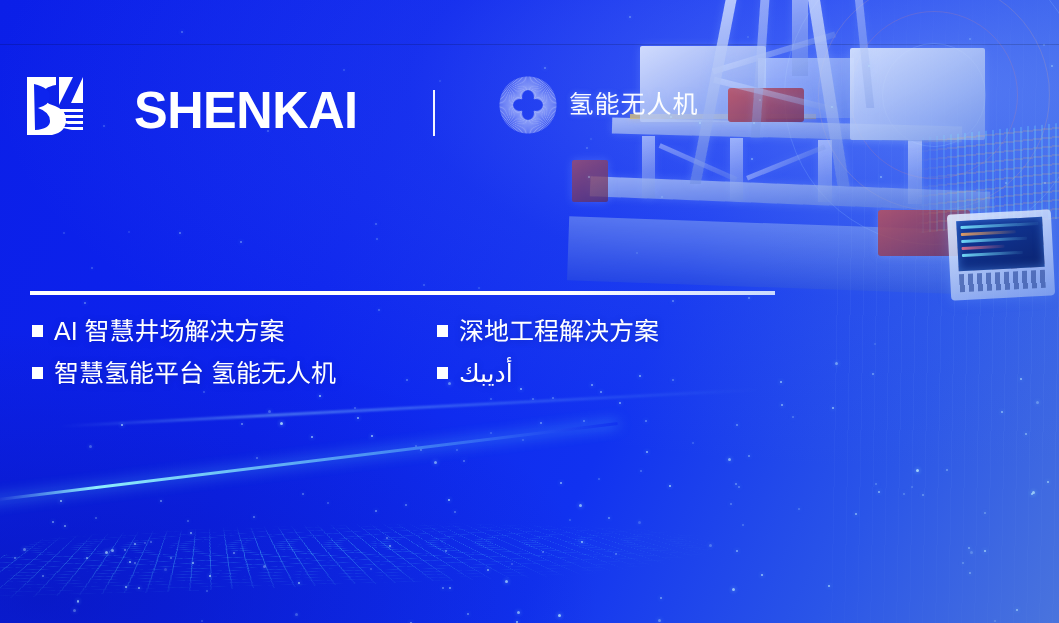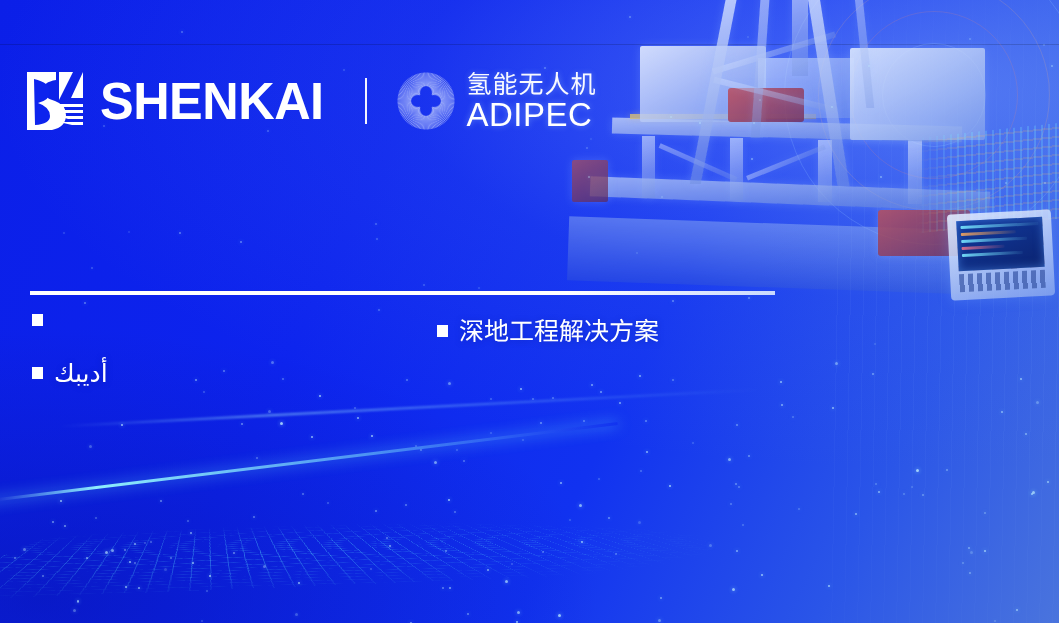--- a/index.html
+++ b/index.html
@@ -193,21 +193,21 @@
     background: rgba(190,240,255,0.85);
     box-shadow: 0 0 4px rgba(150,230,255,0.8);
   }
 
   
   .content { position: absolute; inset: 0; }
 
   
   .logo-row {
     position: absolute; left: 26px; top: 66px;
-    display: flex; align-items: center; height: 70px;
+    display: flex; align-items: flex-end; height: 70px; gap: 34px;
   }
   .sk-mark { width: 58px; height: 60px; flex: none; }
   .sk-word {
     margin-left: 16px;
     font-size: 52px;
     font-weight: 700;
     letter-spacing: -0.5px;
     color: #ffffff;
     line-height: 1;
     transform: scaleX(0.97);
@@ -681,45 +681,51 @@
               <line x1="71.51" y1="43.68" x2="94.14" y2="37.04"></line>
               <line x1="72.25" y1="44.60" x2="94.70" y2="39.16"></line>
               <line x1="72.87" y1="45.59" x2="95.17" y2="41.29"></line>
               <line x1="73.36" y1="46.64" x2="95.53" y2="43.45"></line>
               <line x1="73.71" y1="47.74" x2="95.79" y2="45.63"></line>
               <line x1="73.93" y1="48.86" x2="95.95" y2="47.81"></line>
             </g>
         </svg>
         <div class="adipec-text">
           <div class="adipec-ar">氢能无人机</div>
-          <div class="adipec-en">ADIPEC</div>
         </div>
       </div>
     </div>
 
 
     <div class="divider"></div>
 
     <div class="features">
 
       <div class="feat-row">
         <div class="feat-col-left">
           <div class="feat-item">
             <span class="bullet"></span>
+            <span>AI 智慧井场解决方案</span>
           </div>
         </div>
         <div class="feat-col-right">
           <div class="feat-item">
             <span class="bullet"></span>
             <span>深地工程解决方案</span>
           </div>
         </div>
       </div>
 
       <div class="feat-row">
+        <div class="feat-col-left">
+          <div class="feat-item">
+            <span class="bullet"></span>
+            <span>智慧氢能平台  氢能无人机</span>
+          </div>
+        </div>
         <div class="feat-col-right">
           <div class="feat-item">
             <span class="bullet"></span>
             <span>أديبك</span>
           </div>
         </div>
       </div>
 
     </div>
   </div>

